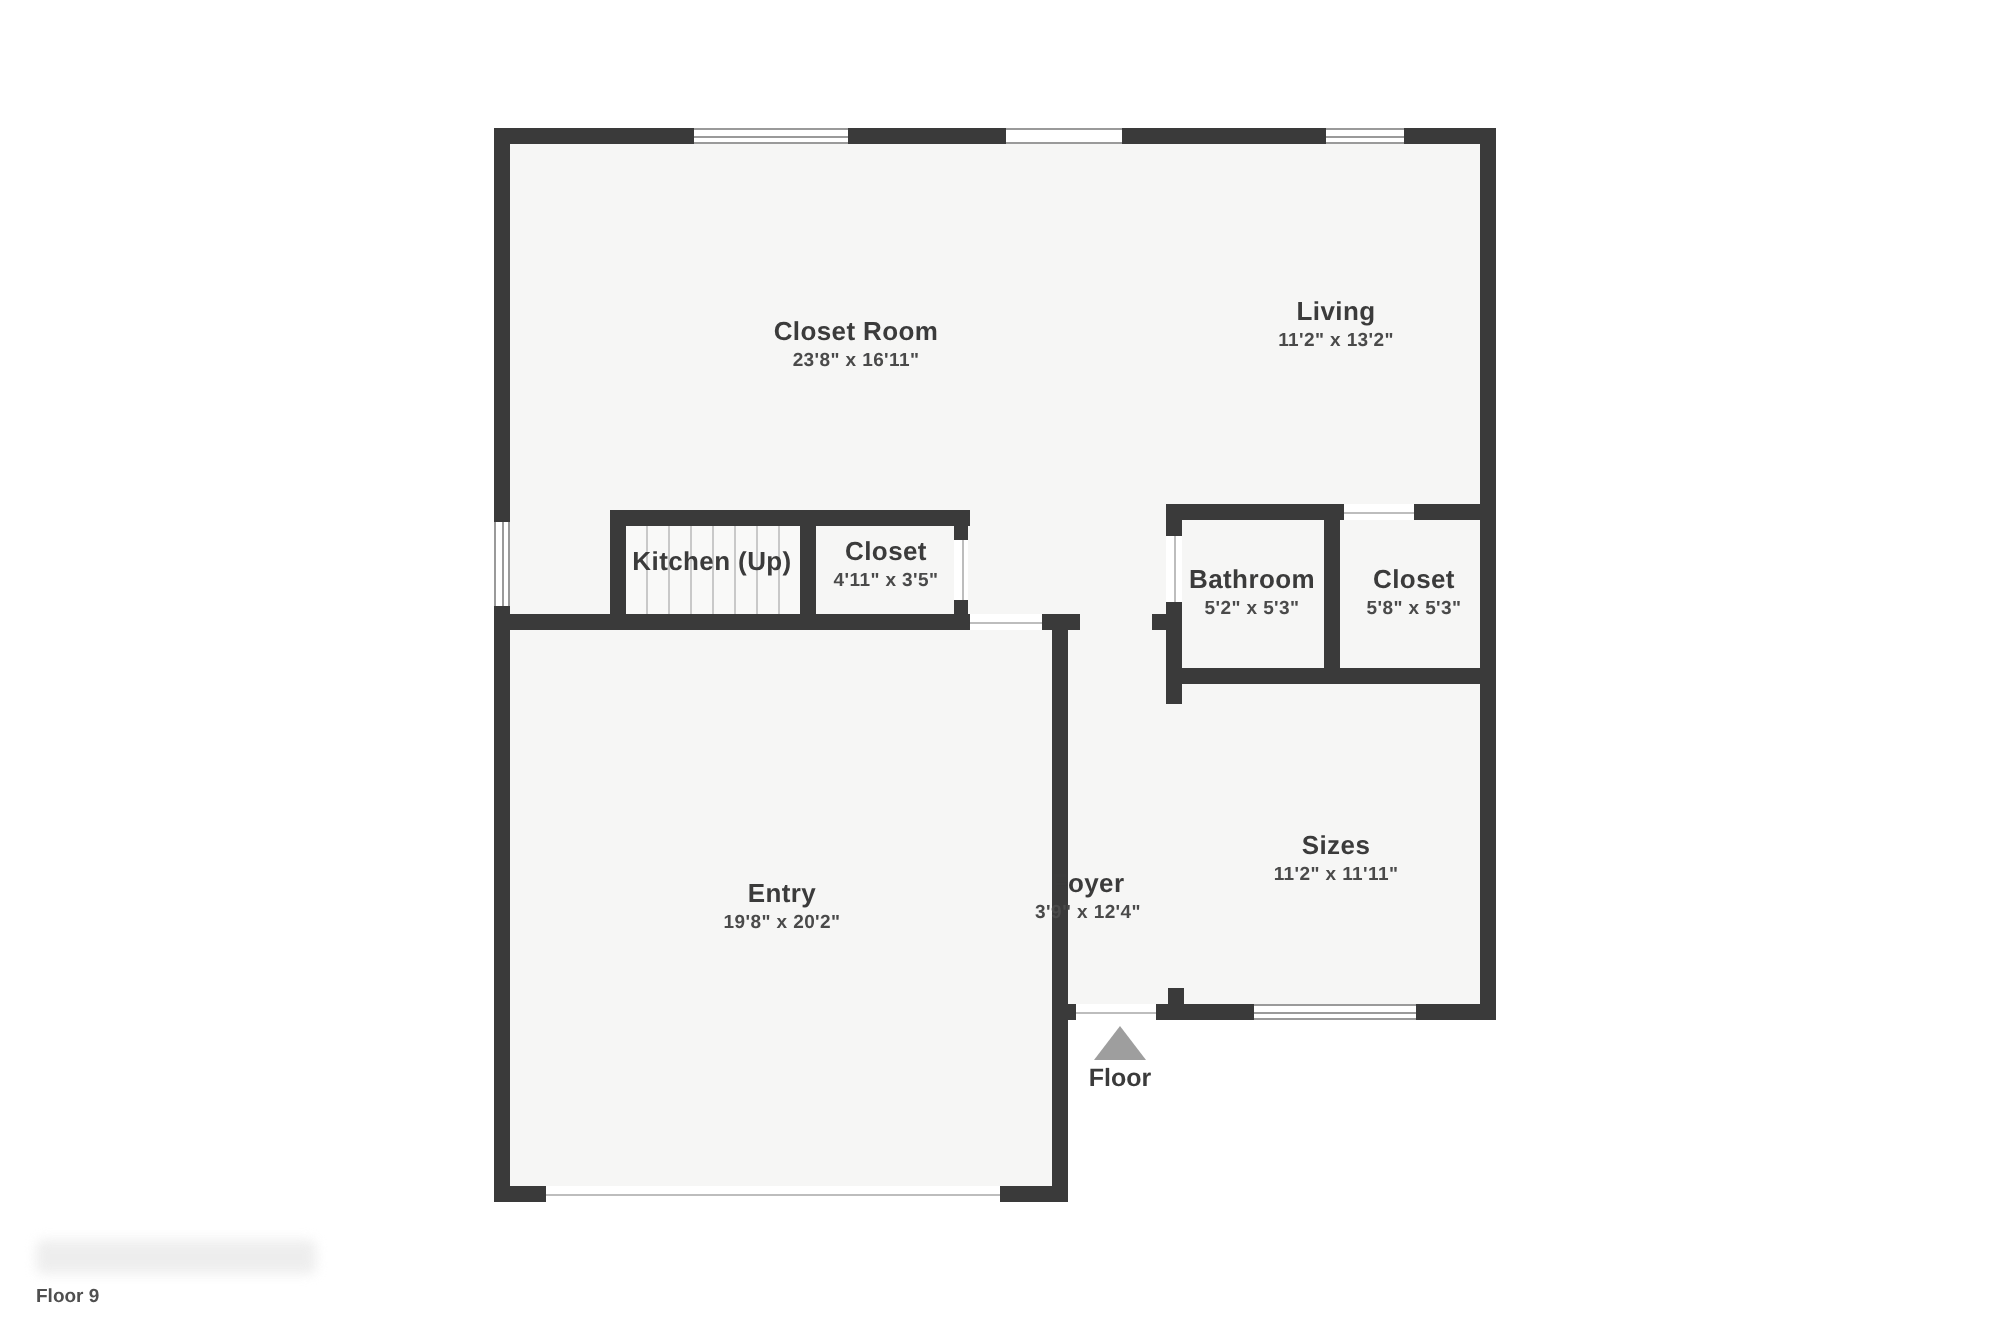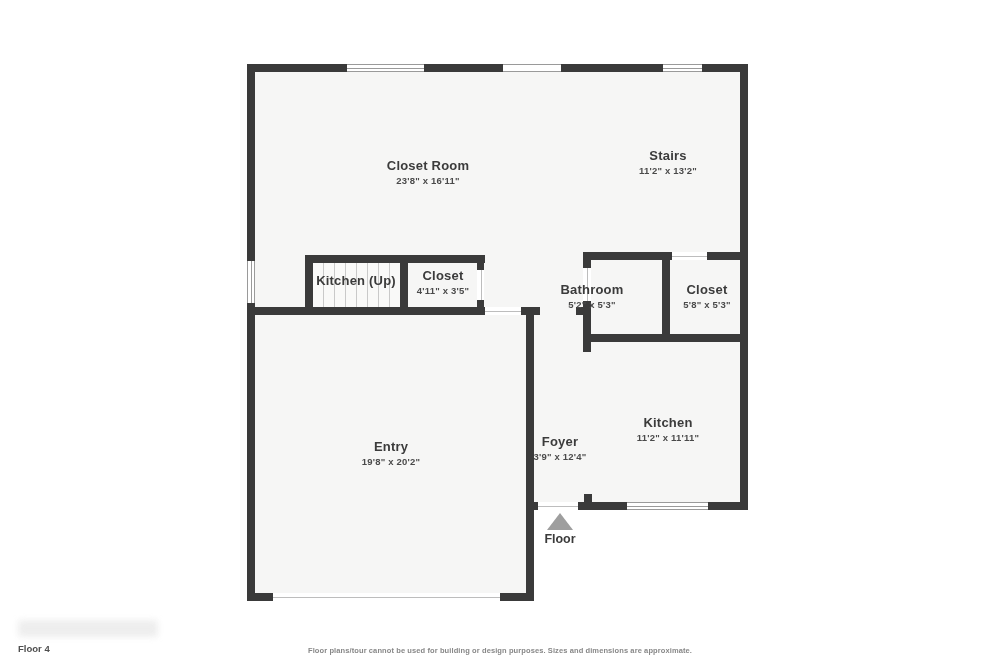--- a/index.html
+++ b/index.html
@@ -99,51 +99,50 @@
   <div class="wall" style="left:576px;top:307px;width:7px;height:8px"></div>
   <div class="wall" style="left:662px;top:260px;width:8px;height:74px"></div>
   <div class="wall" style="left:583px;top:334px;width:165px;height:8px"></div>
   <div class="wall" style="left:584px;top:494px;width:8px;height:8px"></div>
 
   <div class="room-label" style="left:428px;top:158px">
     <span class="rname">Closet Room</span>
     <span class="rdims">23'8" x 16'11"</span>
   </div>
   <div class="room-label" style="left:668px;top:148px">
-    <span class="rname">Stairs</span>
+    <span class="rname">Living</span>
     <span class="rdims">11'2" x 13'2"</span>
   </div>
   <div class="room-label" style="left:356px;top:273px">
     <span class="rname">Kitchen (Up)</span>
   </div>
   <div class="room-label" style="left:443px;top:268px">
     <span class="rname">Closet</span>
     <span class="rdims">4'11" x 3'5"</span>
   </div>
-  <div class="room-label" style="left:592px;top:282px">
+  <div class="room-label" style="left:626px;top:282px">
     <span class="rname">Bathroom</span>
     <span class="rdims">5'2" x 5'3"</span>
   </div>
   <div class="room-label" style="left:707px;top:282px">
     <span class="rname">Closet</span>
     <span class="rdims">5'8" x 5'3"</span>
   </div>
   <div class="room-label" style="left:391px;top:439px">
     <span class="rname">Entry</span>
     <span class="rdims">19'8" x 20'2"</span>
   </div>
-  <div class="room-label" style="left:560px;top:434px">
+  <div class="room-label" style="left:544px;top:434px">
     <span class="rname">Foyer</span>
     <span class="rdims">3'9" x 12'4"</span>
   </div>
   <div class="room-label" style="left:668px;top:415px">
-    <span class="rname">Kitchen</span>
+    <span class="rname">Sizes</span>
     <span class="rdims">11'2" x 11'11"</span>
   </div>
 
   <div class="entry-arrow" style="left:547px;top:513px"></div>
   <div class="entry-label" style="left:560px;top:532px">Floor</div>
 
   <div class="watermark"></div>
-  <div class="floor-tag">Floor 4</div>
-  <div class="disclaimer">Floor plans/tour cannot be used for building or design purposes. Sizes and dimensions are approximate.</div>
+  <div class="floor-tag">Floor 9</div>
 
 </div>
 
 </body></html>

